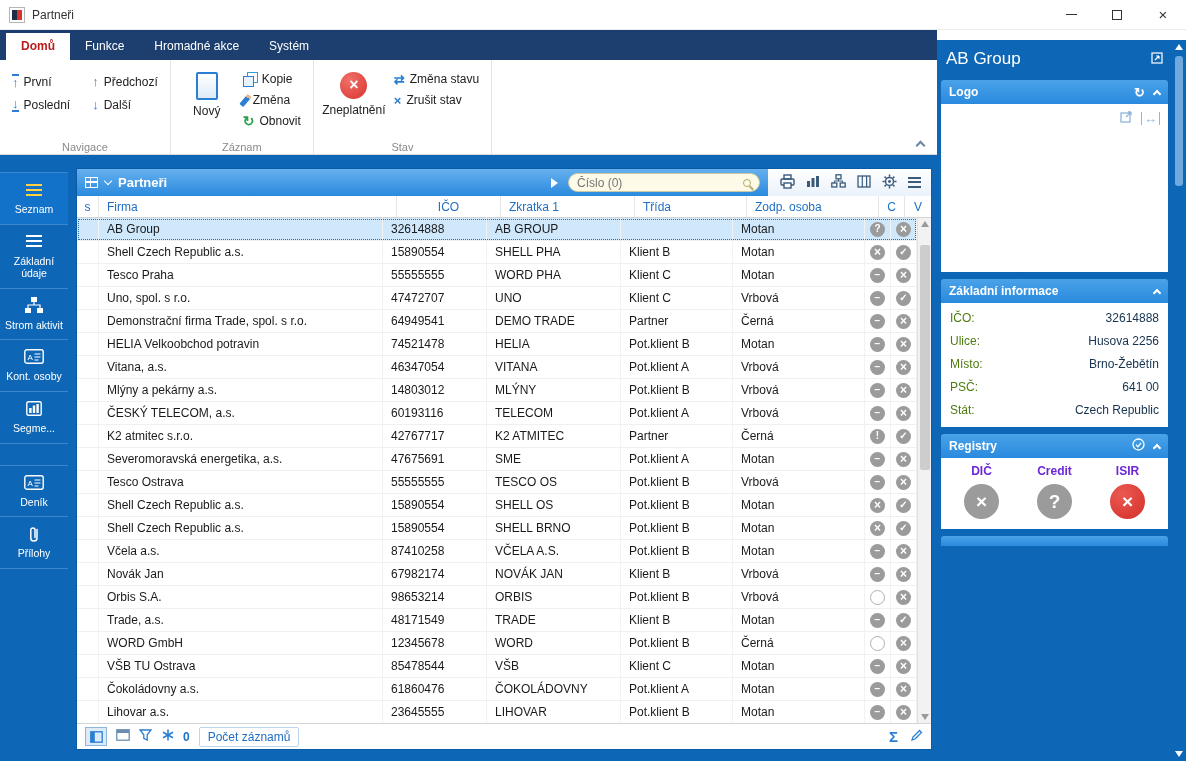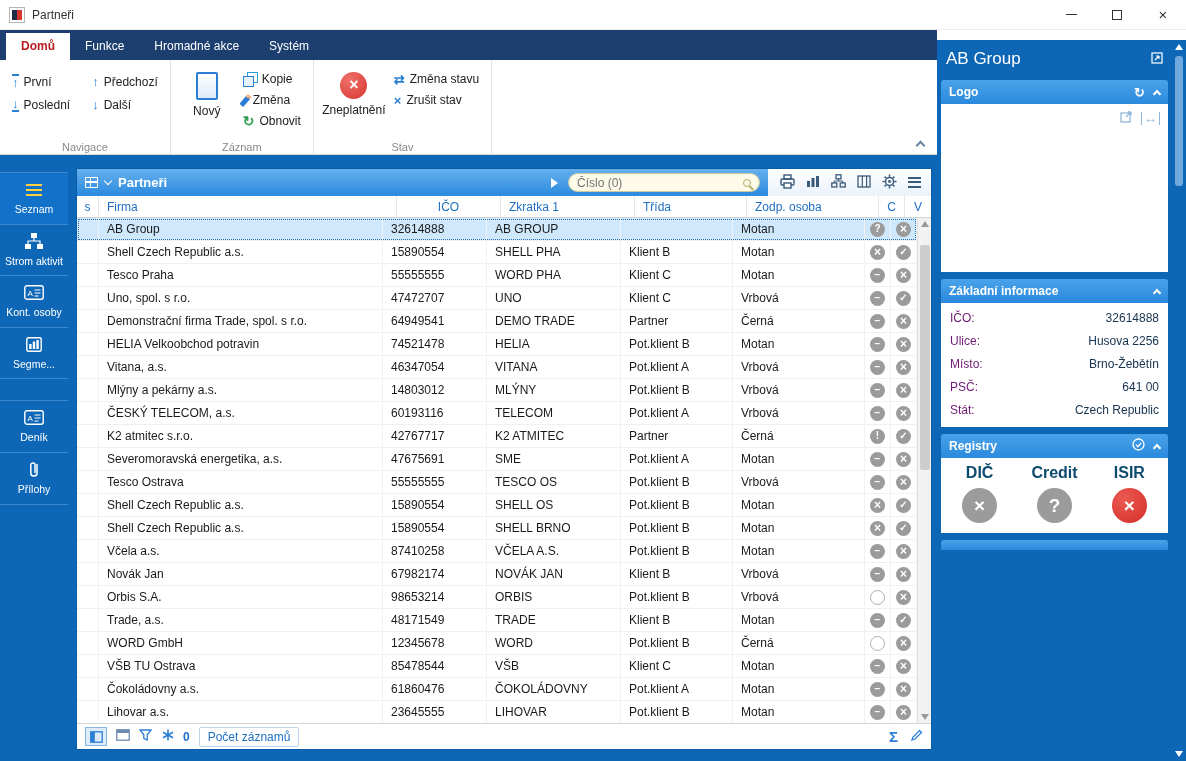--- a/index.html
+++ b/index.html
@@ -117,28 +117,28 @@
   .rp-title .ext{margin-left:auto}
   .section{margin-bottom:7px}
   .sec-head{height:24px;background:linear-gradient(#4aa2e8,#2a8ade);border-radius:3px 3px 0 0;display:flex;align-items:center;color:#fff;font-weight:bold;font-size:12px;padding:0 8px;gap:7px}
   .sec-head .right{margin-left:auto;display:flex;align-items:center;gap:9px}
   .chev-up{width:6px;height:6px;border-top:2px solid #fff;border-right:2px solid #fff;transform:rotate(-45deg);margin-top:3px}
   .sec-body{background:#fff;position:relative}
   .logo-body{height:168px}
   .corner-ics{position:absolute;top:6px;right:8px;display:flex;gap:8px;color:#8fb6d9;align-items:center}
   .fit-ic{font-size:13px;border-left:1.5px solid #8fb6d9;border-right:1.5px solid #8fb6d9;padding:0 2px;line-height:1}
   .field{display:flex;justify-content:space-between;padding:4.5px 9px;font-size:12px}
-  .field .lab{color:#701a75}
+  .field .lab{color:#4d7c0f}
   .field .val{color:#16324f}
   .info-body{padding:3px 0 6px}
   .mapa-body{height:166px;padding:9px 10px;color:#16324f;text-align:center;line-height:1.4}
   .mapa-body .ext{position:absolute;top:8px;right:8px}
   .reg-body{display:flex;justify-content:space-around;padding:6px 4px 10px}
   .reg-item{text-align:center}
-  .reg-label{color:#0c4a6e;font-weight:bold;font-size:16px}
+  .reg-label{color:#6d28d9;font-weight:bold;font-size:12px}
   .reg-circ{width:35px;height:35px;border-radius:50%;margin:6px auto 0;display:flex;align-items:center;justify-content:center;color:#fff;font-size:19px;font-weight:bold}
   .reg-circ.gray{background:#9b9b9b}
   .reg-circ.red{background:radial-gradient(circle at 35% 30%,#ea5a52,#d42e28)}
   .reg-circ.gx::before{content:"×"}
   .reg-circ.gq::before{content:"?"}
   .reg-circ.rx::before{content:"×"}
   .sec-partial{height:10px;background:linear-gradient(#4aa2e8,#2a8ade);border-radius:3px 3px 0 0}
   .whitebars{width:12px;height:9px;background:repeating-linear-gradient(to bottom,#fff 0 1.8px,transparent 1.8px 3.6px)}
   .ref-glyph{font-size:13px;line-height:1;font-weight:bold}
 
@@ -242,20 +242,26 @@
       <span class="chev-up-gray"></span>
     </div>
 </div>
 
 <div class="sidebar">
   <div class="sideitem active">
     <span class="icn">
         <span class="hbars"></span>
       </span>
     <span>Seznam</span>
+  </div>
+  <div class="sideitem">
+    <span class="icn">
+        <span class="hbars white"></span>
+      </span>
+    <span>Základní údaje</span>
   </div>
   <div class="sideitem">
     <span class="icn">
       <svg width="18" height="16" viewBox="0 0 18 16">
           <rect x="6" y="0" width="6" height="5" fill="#fff"></rect>
           <rect x="0" y="11" width="6" height="5" fill="#fff"></rect>
           <rect x="12" y="11" width="6" height="5" fill="#fff"></rect>
           <path d="M9 5v3 M3 11V8h12v3" stroke="#fff" stroke-width="1.2" fill="none"></path>
         </svg>
     </span>

